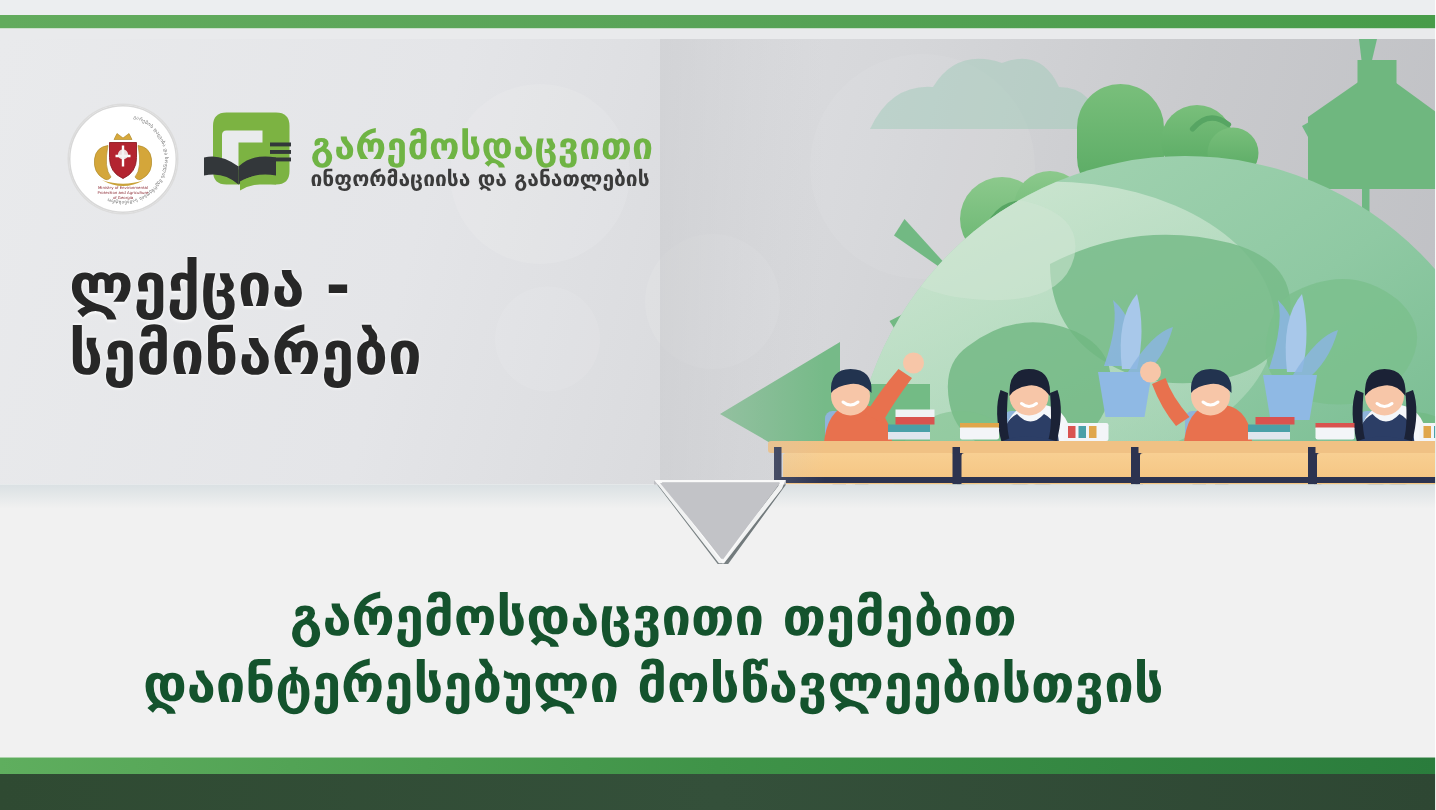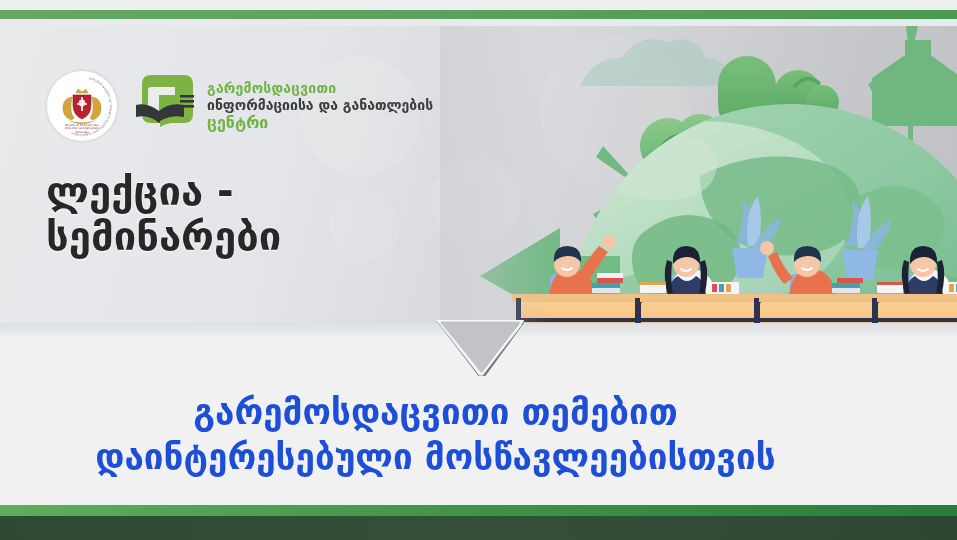--- a/index.html
+++ b/index.html
@@ -74,21 +74,21 @@
   .emblem {
     width:72px; height:72px; border-radius:50%;
     background:#fdfdfd;
     box-shadow:0 0 0 1px #dcdcdc;
     position:relative; flex:0 0 auto;
   }
   .logo-block { display:flex; align-items:center; gap:9px; }
   .logo-mark { width:62px; height:60px; flex:0 0 auto; }
   .logo-text { display:flex; flex-direction:column; line-height:1; }
   .logo-l1 {
-    font-size:14px; font-weight:bold; color:#6fb444;
+    font-size:25px; font-weight:bold; color:#6fb444;
     letter-spacing:.2px; white-space:nowrap;
   }
   .logo-l2 {
     font-size:14px; font-weight:bold; color:#3b3b3b;
     margin-top:3px; white-space:nowrap;
   }
   .logo-l3 {
     font-size:16px; font-weight:bold; color:#6fb444;
     margin-top:3px; white-space:nowrap;
   }
@@ -100,21 +100,21 @@
     color:#272727;
     text-shadow:0 1px 2px rgba(255,255,255,.85), 0 -1px 1px rgba(255,255,255,.5);
     white-space:pre-line;
   }
 
   
   .subtitle {
     position:absolute; left:0; top:390px; width:871px;
     text-align:center;
     font-size:35px; font-weight:bold; line-height:1.28;
-    color:#1d4ed8;
+    color:#14532d;
     white-space:pre-line;
   }
 </style>
 </head>
 <body>
 
 <div id="poster">
 
   <div class="top-white-strip"></div>
   <div class="top-green-bar"></div>
@@ -394,21 +394,20 @@
             <path d="M23 37 q-12-9 -23-6 v12 q13-3 23 6 z" fill="#33373a"></path>
             <path d="M24 47 q10-6 24-3 v5 q-14-2-24 4 z" fill="#7cb342"></path>
             <rect x="44" y="21" width="14" height="2.6" fill="#33373a"></rect>
             <rect x="44" y="26" width="14" height="2.6" fill="#33373a"></rect>
             <rect x="44" y="31" width="14" height="2.6" fill="#33373a"></rect>
           </svg>
         </span>
         <span class="logo-text">
           <span class="logo-l1">გარემოსდაცვითი</span>
           <span class="logo-l2">ინფორმაციისა და განათლების</span>
-          <span class="logo-l3">ცენტრი</span>
         </span>
       </div>
     </div>
 
     <div class="title">ლექცია -
 სემინარები</div>
 
   </div>
 
   <div class="lower"></div>

